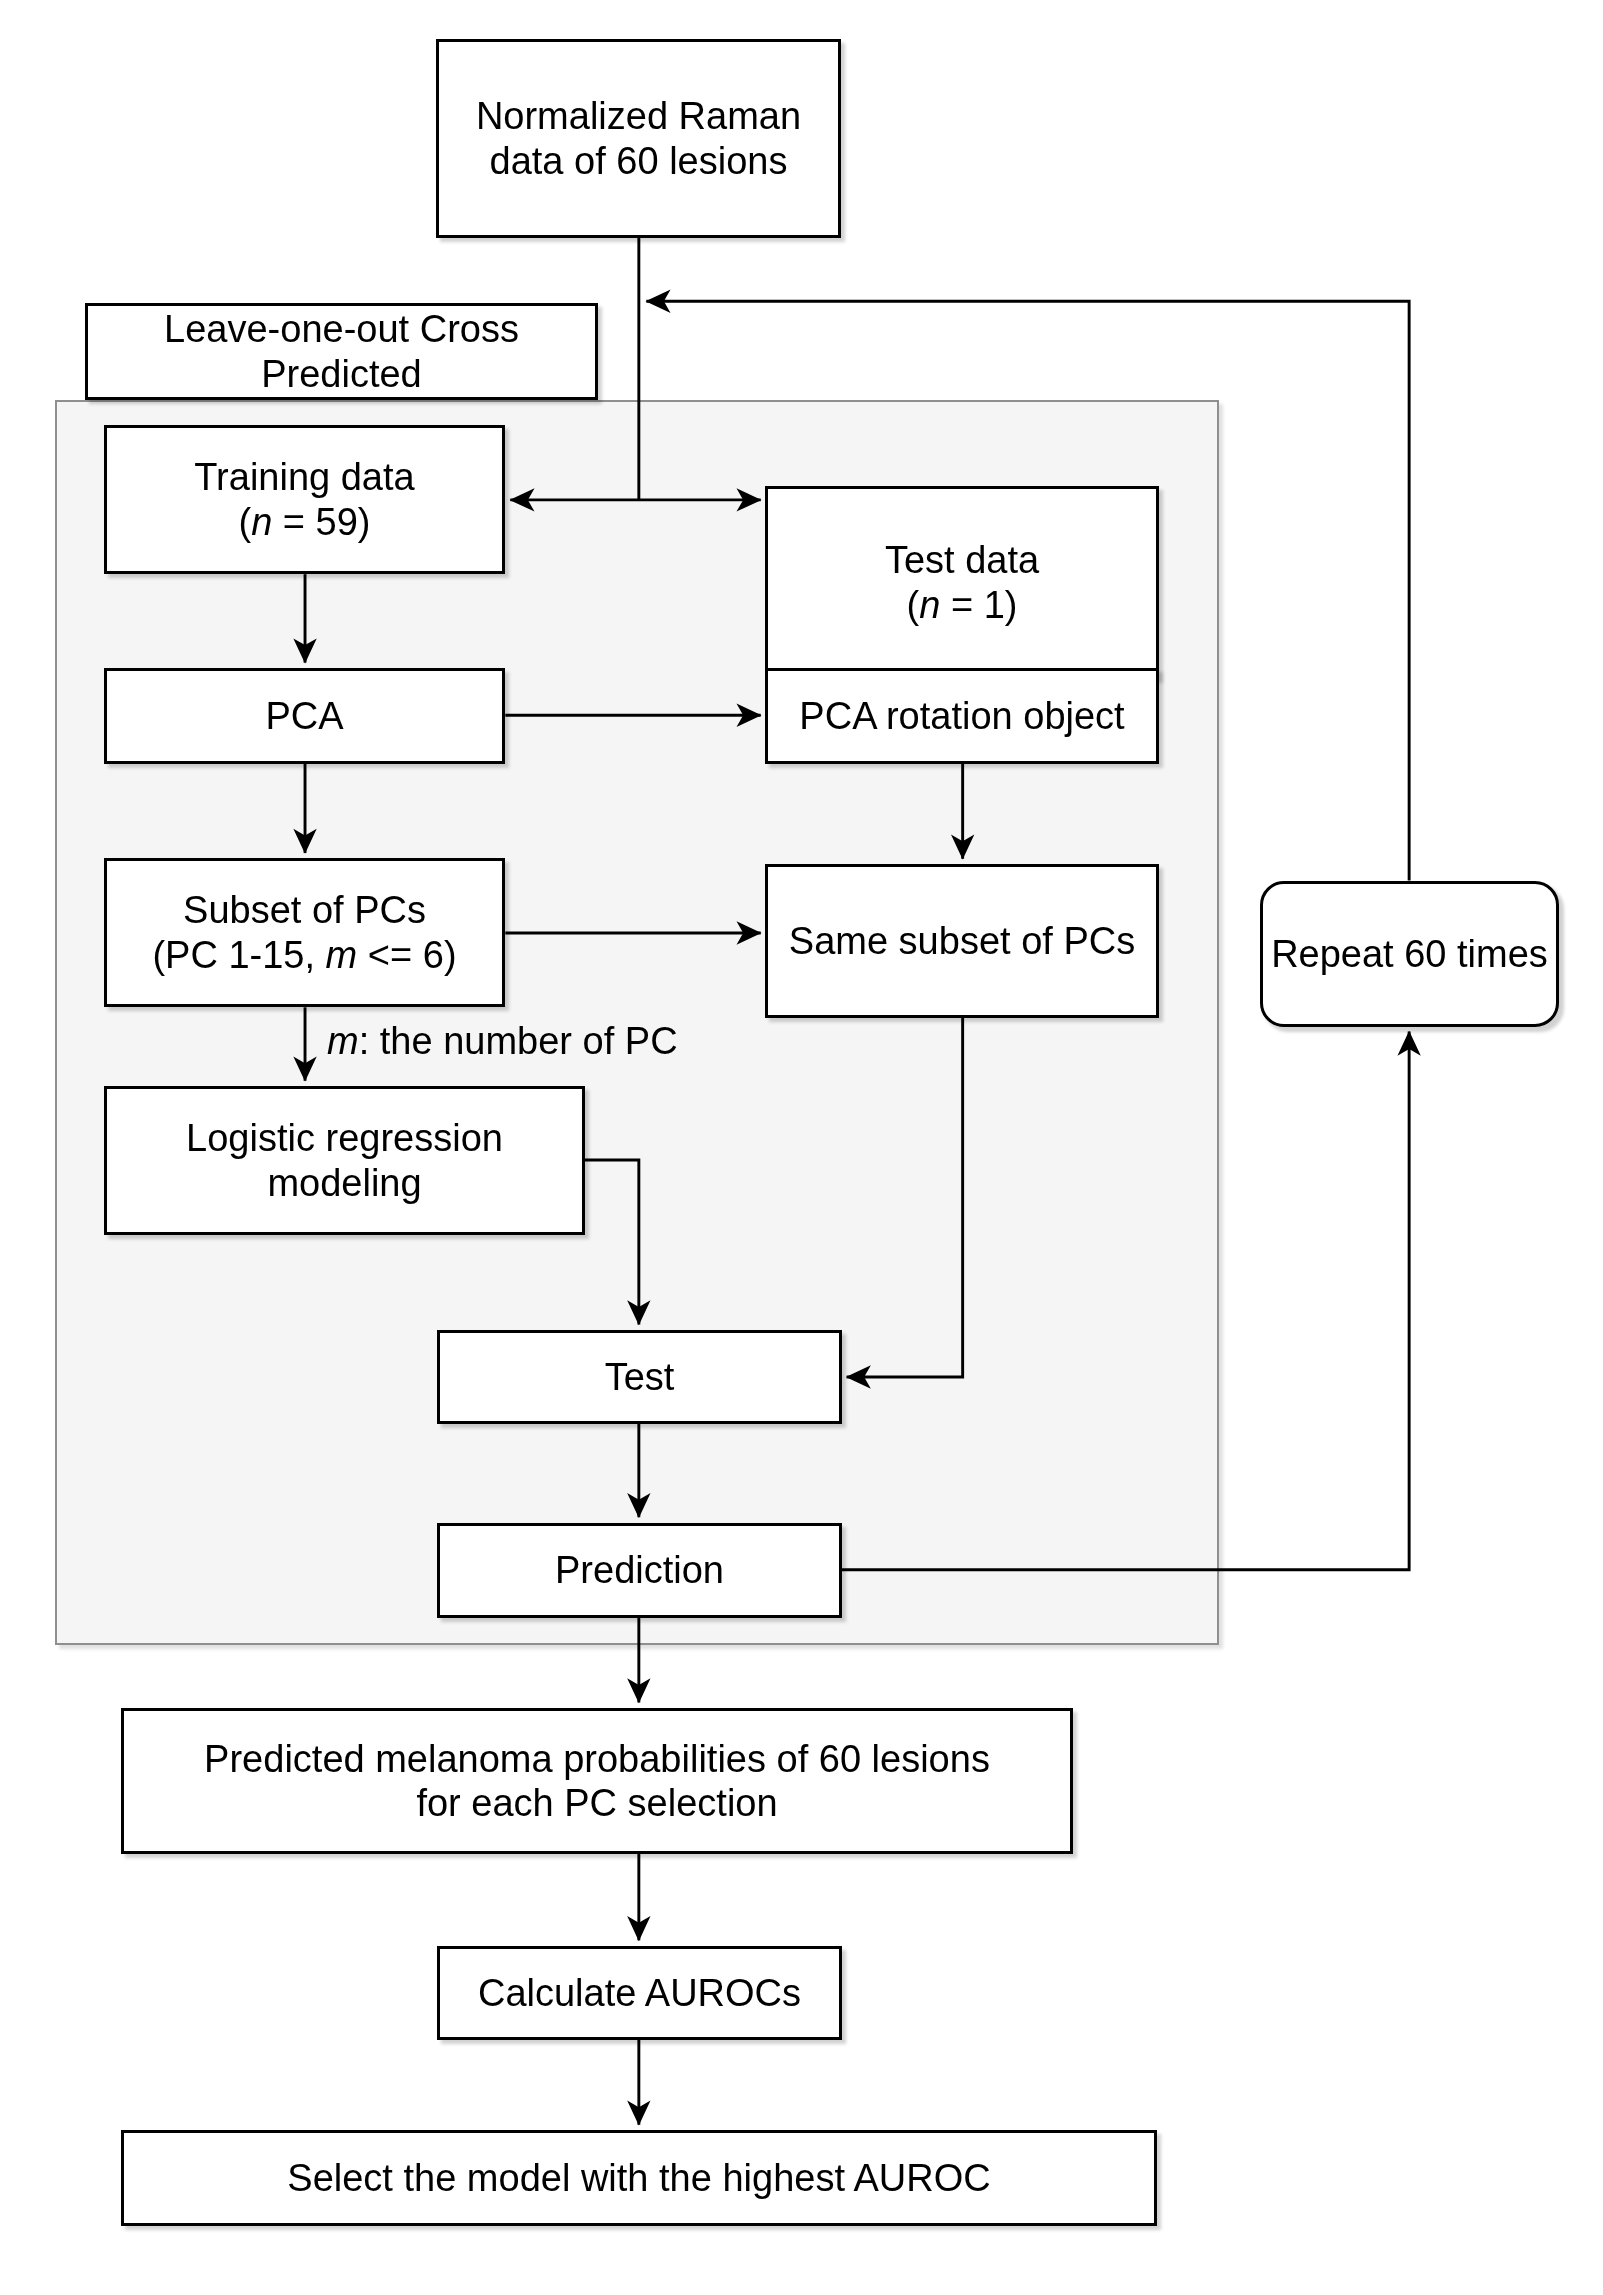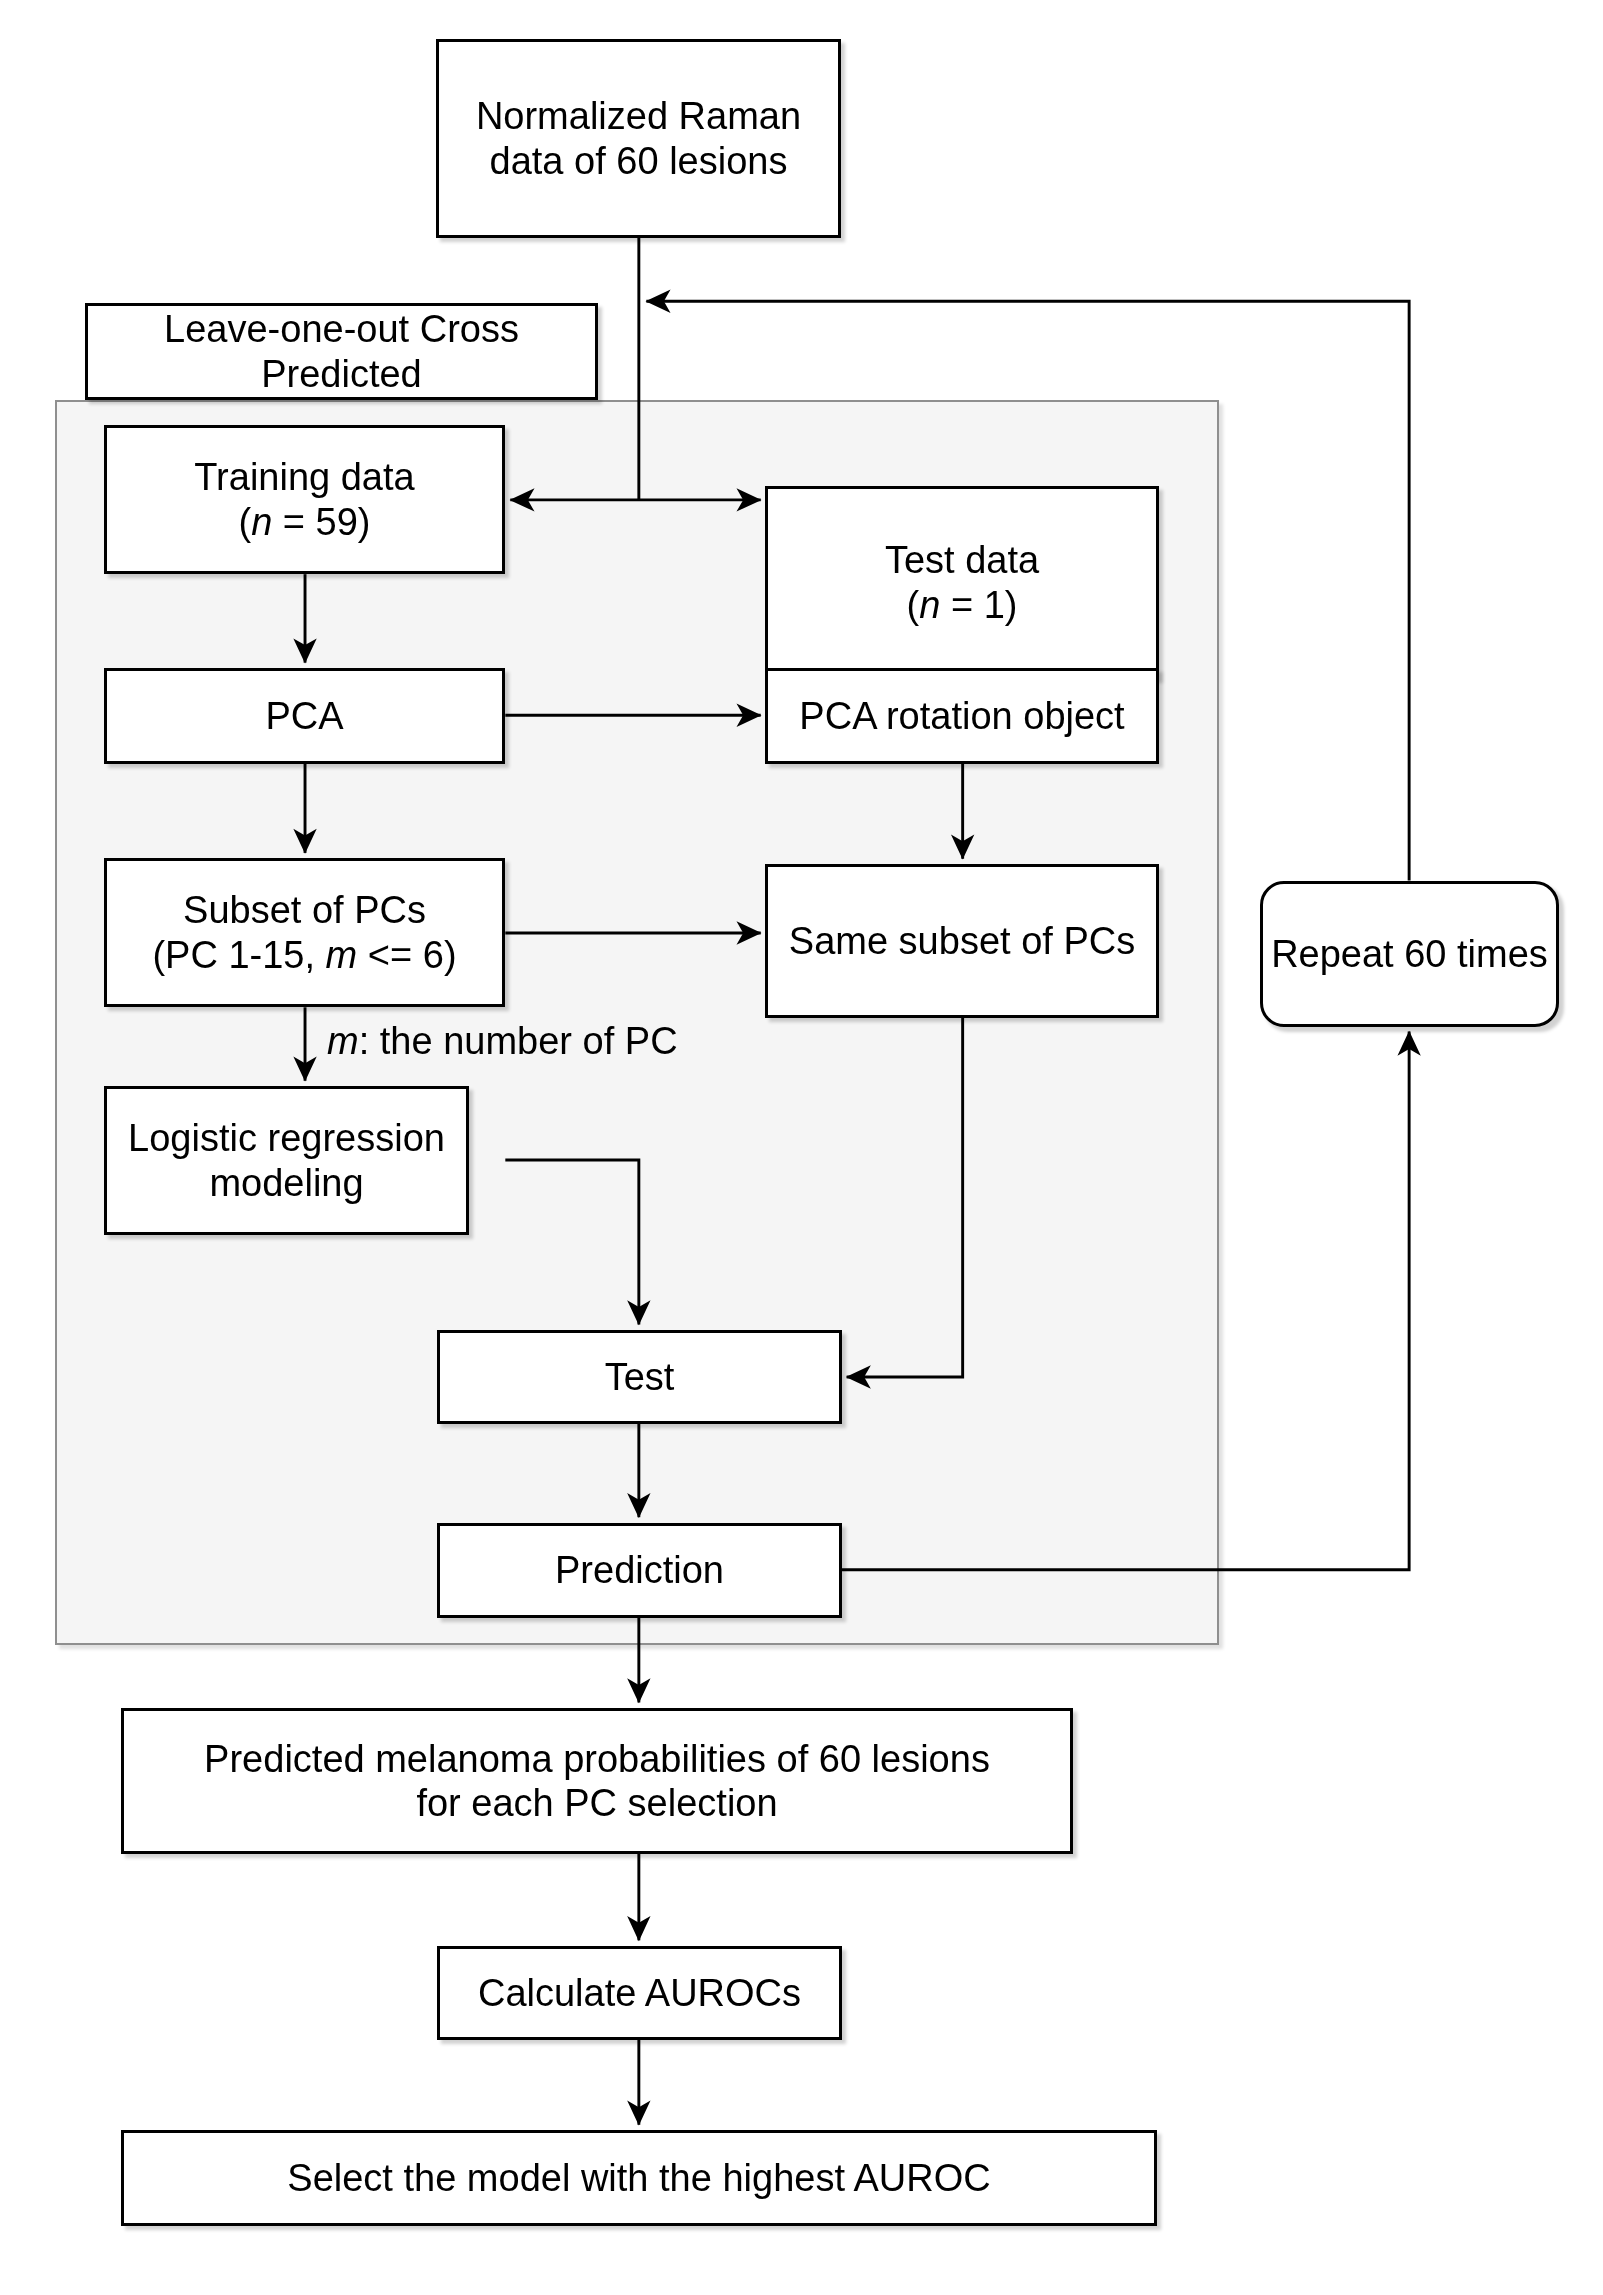--- a/index.html
+++ b/index.html
@@ -121,21 +121,21 @@
     </div>
 
   <div class="node" style="left:765px;top:864px;width:394px;height:154px;">
       <div class="line"><span>Same subset of PCs</span></div>
     </div>
 
   <div class="note" style="left:327px;top:1020px;">
       <div class="line"><span style="font-style: italic;">m</span><span>: the number of PC</span></div>
     </div>
 
-  <div class="node" style="left:104px;top:1086px;width:365px;height:149px;">
+  <div class="node" style="left:104px;top:1086px;width:481px;height:149px;">
       <div class="line"><span>Logistic regression</span></div>
       <div class="line"><span>modeling</span></div>
     </div>
 
   <div class="node" style="left:437px;top:1330px;width:405px;height:94px;">
       <div class="line"><span>Test</span></div>
     </div>
 
   <div class="node" style="left:437px;top:1523px;width:405px;height:95px;">
       <div class="line"><span>Prediction</span></div>

